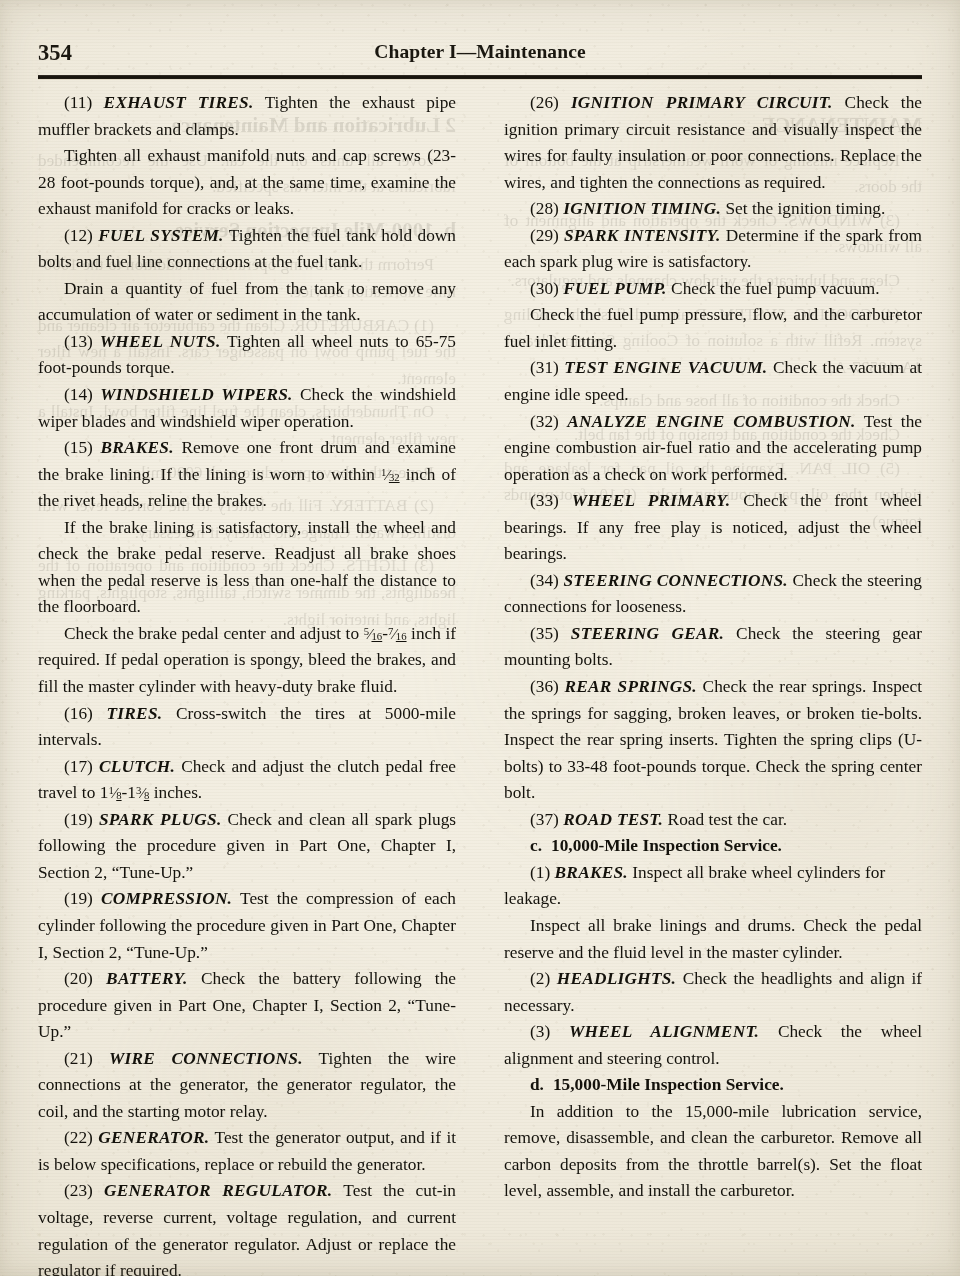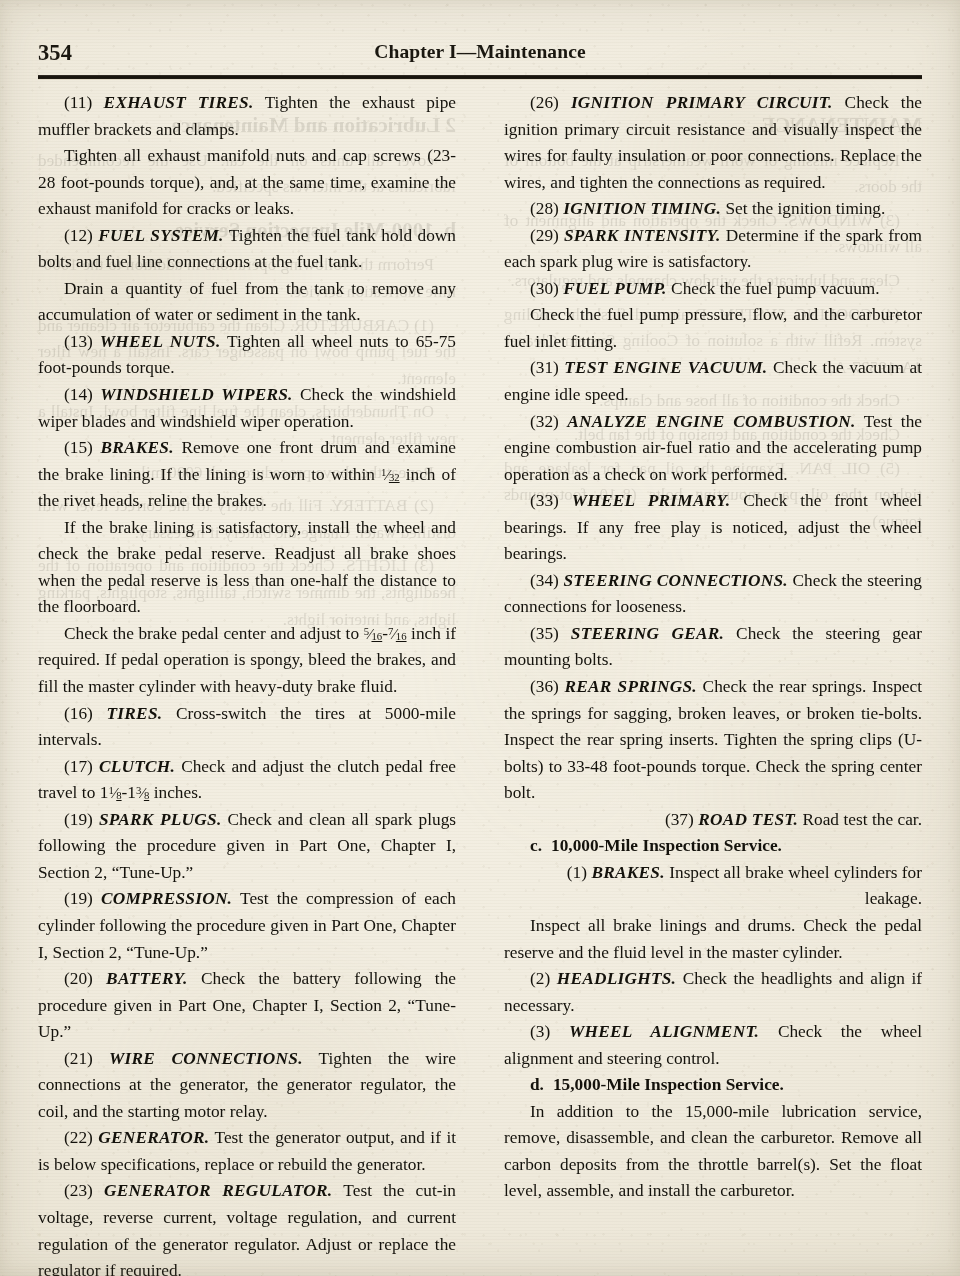--- a/index.html
+++ b/index.html
@@ -148,21 +148,21 @@
   .col p {
     margin: 0;
     font-size: 17.3px;
     line-height: 26.55px;
     text-align: justify;
     text-indent: 26px;
     letter-spacing: .01px;
     word-spacing: .1px;
     color: #14120c;
   }
-  .col p.last { text-align: right; }
+  .col p.last { text-align: left; }
 
   .rh {
     font-style: italic;
     font-weight: bold;
     letter-spacing: .25px;
   }
   .num { letter-spacing: 0; }
 
   .sechead {
     font-size: 21.6px;

